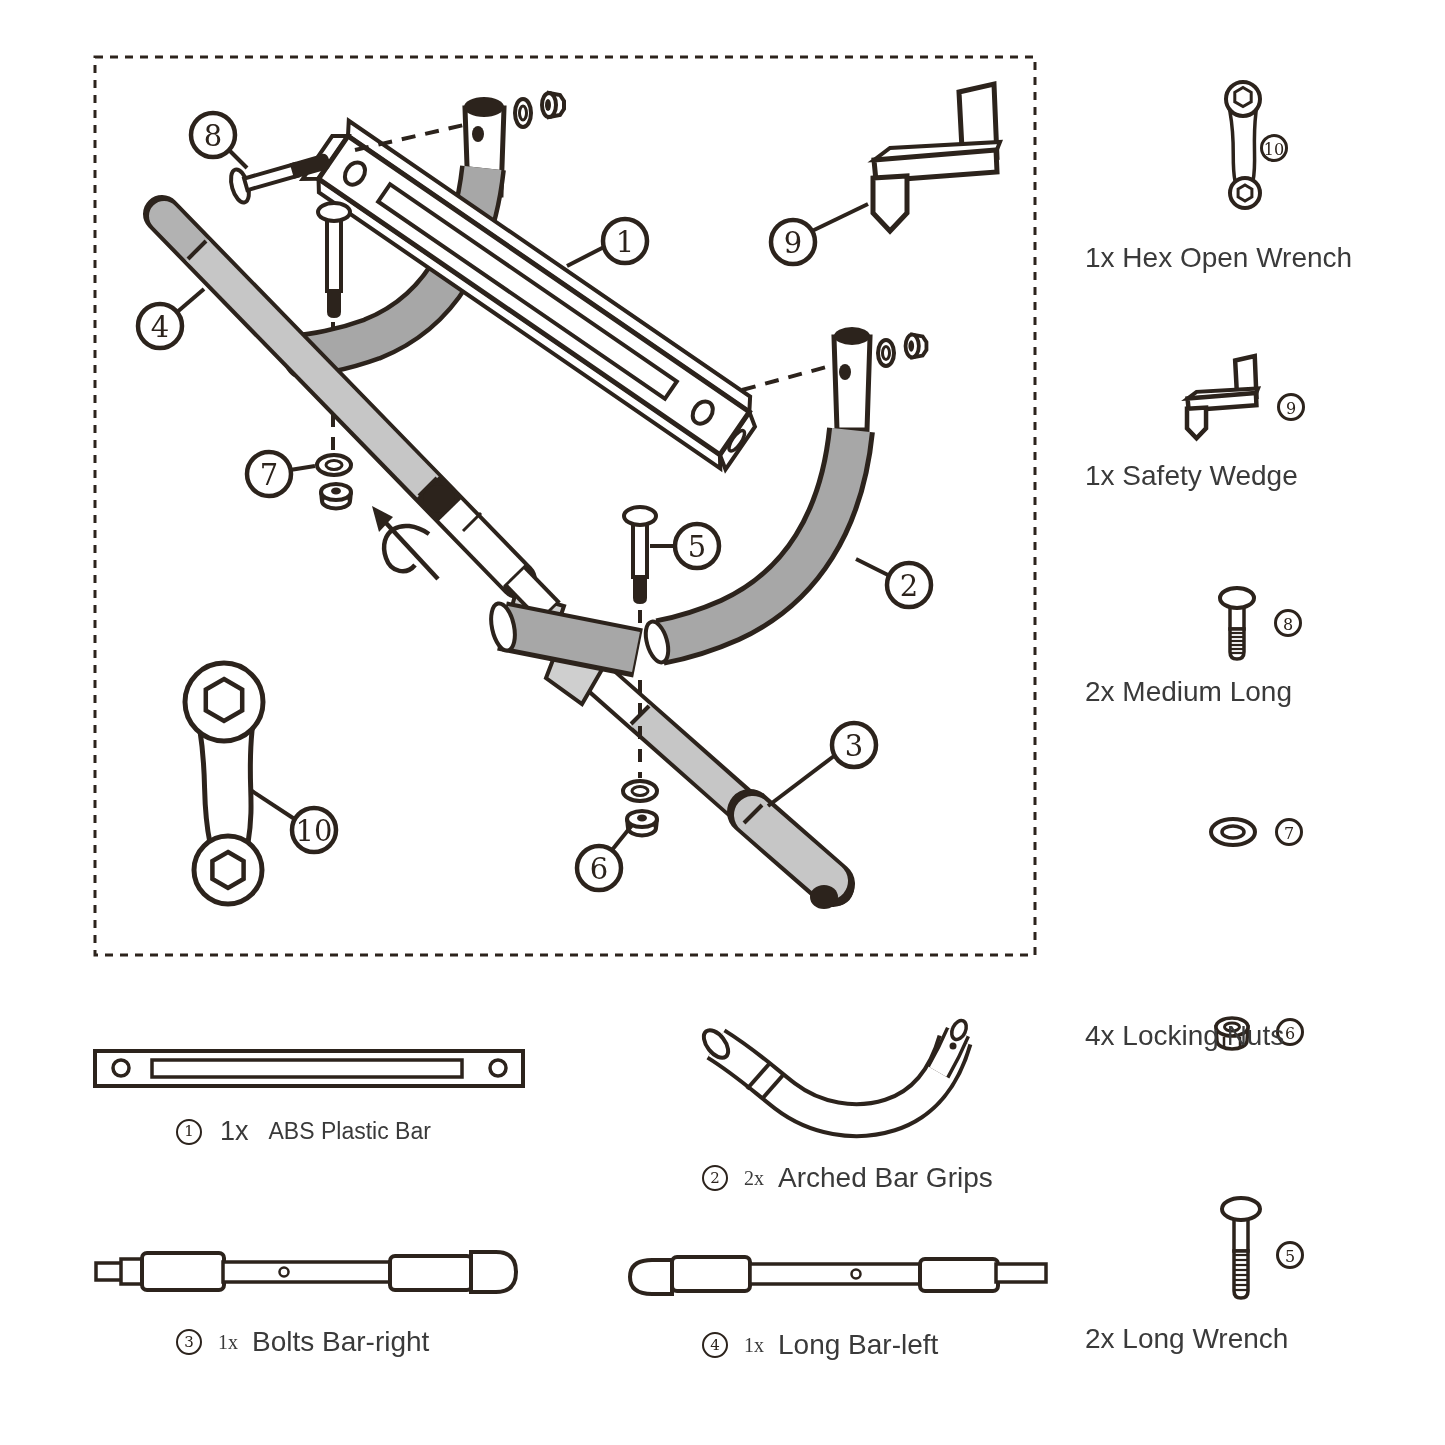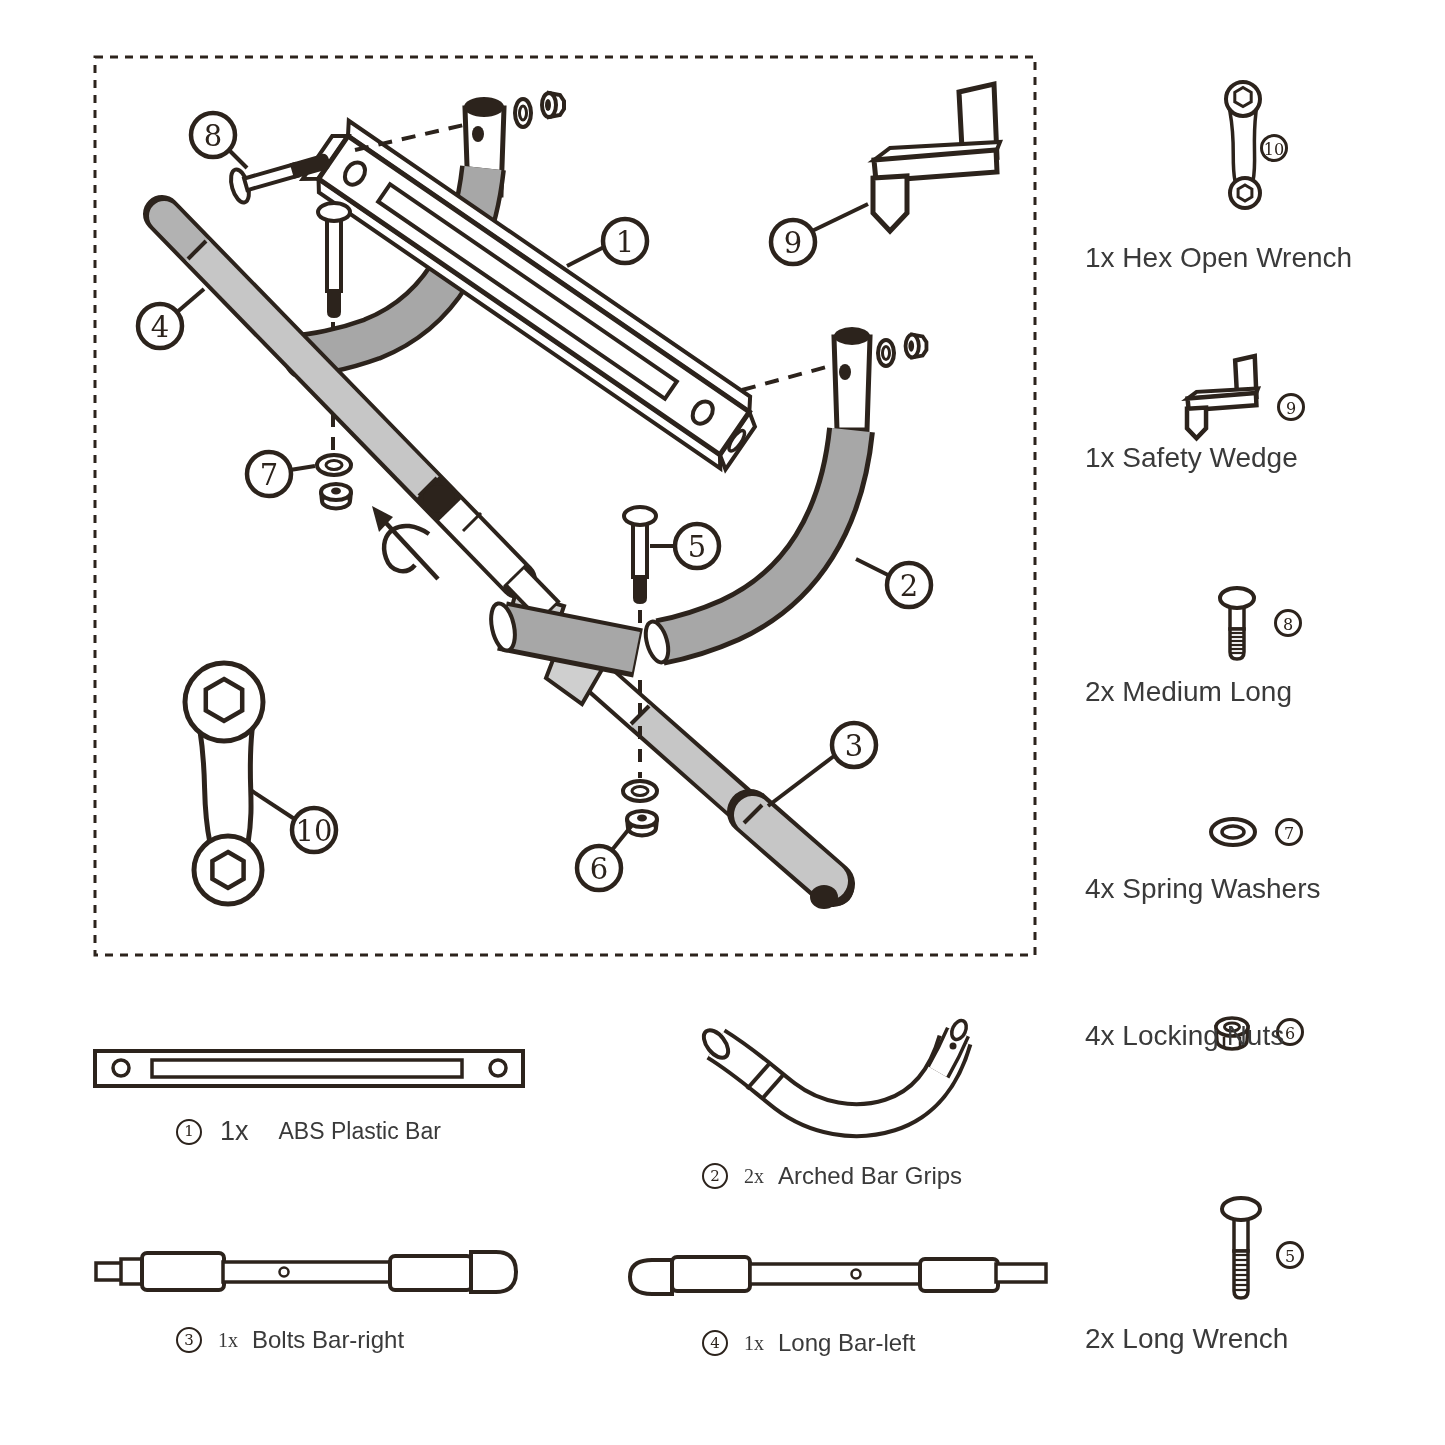--- a/index.html
+++ b/index.html
@@ -6,23 +6,23 @@
   #stage{position:relative;width:1445px;height:1445px;background:#fff;overflow:hidden;
          font-family:"Liberation Sans", sans-serif;color:#3a3a3a;}
   #art{position:absolute;left:0;top:0;}
   .lbl{position:absolute;white-space:nowrap;color:#3a3a3a;}
   .rlabel{left:1085px;width:330px;text-align:left;font-size:28px;}
   .brow{display:flex;align-items:center;}
   .cnum-h{box-sizing:border-box;width:26px;height:26px;border:2.5px solid #2c231c;border-radius:50%;
           display:inline-flex;align-items:center;justify-content:center;flex:0 0 auto;
           font-family:"DejaVu Serif", serif;font-size:15px;color:#2c231c;line-height:1;}
   .qty{margin-left:16px;font-size:20px;font-family:Liberation Serif, serif;}
-  .pname{margin-left:14px;font-size:24px;}
+  .pname{margin-left:14px;font-size:28px;}
   .qty-big{margin-left:18px;font-size:27px;}
-  .pname-sm{margin-left:30px;font-size:23px;}
+  .pname-sm{margin-left:20px;font-size:23px;}
   svg text.cnum{font-family:"DejaVu Serif", serif;font-size:29px;fill:#2c231c;
                 text-anchor:middle;dominant-baseline:central;}
   svg text.cnum-s{font-family:"DejaVu Serif", serif;font-size:16px;fill:#2c231c;
                 text-anchor:middle;dominant-baseline:central;}
   .wf{fill:#ffffff;stroke:#2c231c;}
   .lf{fill:#2c231c;stroke:none;}
   .ol{fill:none;stroke:#2c231c;}
 </style>
 </head>
 <body>
@@ -329,23 +329,22 @@
     <path d="M672,1260 L652,1260 Q630,1260 630,1277 Q630,1294 652,1294 L672,1294 Z" class="wf" stroke-width="4"></path>
     <rect x="672" y="1257" width="78" height="34" rx="5" class="wf" stroke-width="4"></rect>
     <rect x="750" y="1264" width="172" height="20" class="wf" stroke-width="3.5"></rect>
     <circle cx="856" cy="1274" r="4.5" class="wf" stroke-width="2.5"></circle>
     <rect x="920" y="1259" width="78" height="32" rx="5" class="wf" stroke-width="4"></rect>
     <rect x="996" y="1264" width="50" height="18" class="wf" stroke-width="3.5"></rect>
   </g>
 </svg>
 
   <div class="lbl rlabel" style="top:242px;">1x Hex Open Wrench</div>
-  <div class="lbl rlabel" style="top:442px;">1x Safety Wedge</div>
+  <div class="lbl rlabel" style="top:460px;">1x Safety Wedge</div>
   <div class="lbl rlabel" style="top:676px;">2x Medium Long</div>
-  <div class="lbl rlabel" style="top:873px;">4x Spring Washers</div>
   <div class="lbl rlabel" style="top:1020px;">4x Locking Nuts</div>
   <div class="lbl rlabel" style="top:1323px;">2x Long Wrench</div>
 
   <div class="lbl brow" style="left:176px;top:1116px;">
     <span class="cnum-h">1</span>
     <span class="qty-big">1x</span>
     <span class="pname-sm">ABS Plastic Bar</span>
   </div>
 
   <div class="lbl brow" style="left:702px;top:1162px;">

